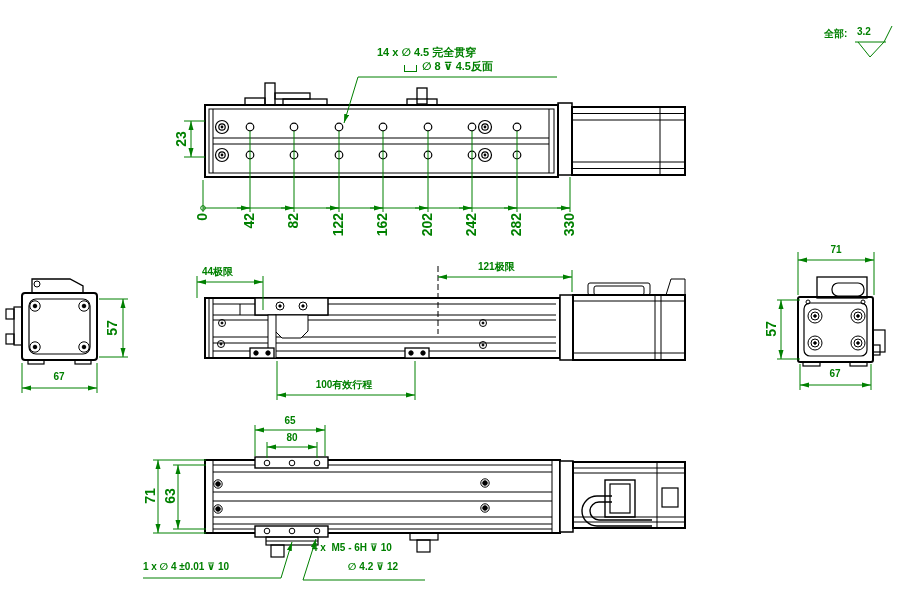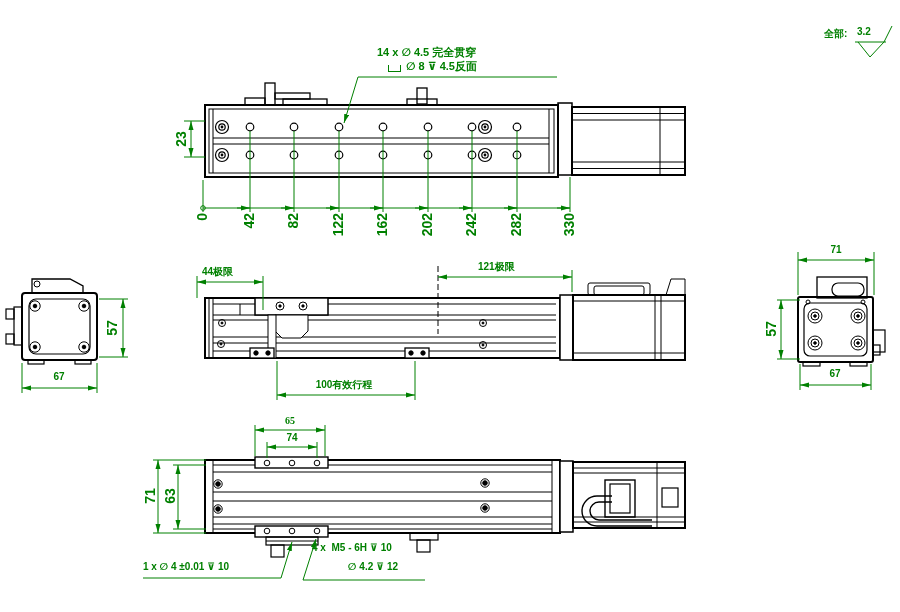--- a/index.html
+++ b/index.html
@@ -362,21 +362,21 @@
       <line x1="303" y1="580" x2="425" y2="580"></line>
       <line x1="303" y1="580" x2="316" y2="539" marker-end="url(#arrow)"></line>
     </g>
   </g>
 </svg>
 
   <span class="ann" style="left:824px;top:27px;">全部:</span>
   <span class="ann" style="left:857px;top:25px;">3.2</span>
 
   <span class="ann small" style="left:377px;top:46px;">14 x ∅ 4.5 完全贯穿</span>
-  <span class="ann small row" style="left:388px;top:60px;align-items:flex-end;"><span class="cb"></span><span>∅ 8 ⊽ 4.5反面</span></span>
+  <span class="ann small row" style="left:404px;top:60px;align-items:flex-end;"><span class="cb"></span><span>∅ 8 ⊽ 4.5反面</span></span>
 
   <span class="vlabel" style="left:161px;top:132px;">23</span>
 
   <span class="ord" style="left:150px;top:213px;">0</span>
   <span class="ord" style="left:197px;top:213px;">42</span>
   <span class="ord" style="left:241px;top:213px;">82</span>
   <span class="ord" style="left:286px;top:213px;">122</span>
   <span class="ord" style="left:330px;top:213px;">162</span>
   <span class="ord" style="left:375px;top:213px;">202</span>
   <span class="ord" style="left:419px;top:213px;">242</span>
@@ -387,22 +387,22 @@
   <span class="ann" style="left:478px;top:260px;">121极限</span>
   <span class="ann ctr" style="left:276px;top:378px;">100有效行程</span>
 
   <span class="vlabel" style="left:92px;top:321px;">57</span>
   <span class="ann ctr40" style="left:39px;top:370px;">67</span>
 
   <span class="ann ctr40" style="left:816px;top:243px;">71</span>
   <span class="vlabel" style="left:751px;top:322px;">57</span>
   <span class="ann ctr40" style="left:815px;top:367px;">67</span>
 
-  <span class="ann ctr40" style="left:270px;top:414px;font-family:Liberation Serif, serif;">65</span>
-  <span class="ann ctr40" style="left:272px;top:431px;">74</span>
+  <span class="ann ctr40" style="left:270px;top:414px;">65</span>
+  <span class="ann ctr40" style="left:272px;top:431px;">80</span>
   <span class="vlabel" style="left:130px;top:489px;">71</span>
   <span class="vlabel" style="left:150px;top:489px;">63</span>
 
   <span class="ann" style="left:143px;top:560px;">1 x ∅ 4 ±0.01 ⊽ 10</span>
   <span class="ann" style="left:312px;top:541px;">4 x  M5 - 6H ⊽ 10</span>
   <span class="ann" style="left:328px;top:560px;margin-left:20px;">∅ 4.2 ⊽ 12</span>
 
 </div>
 
 </body></html>

